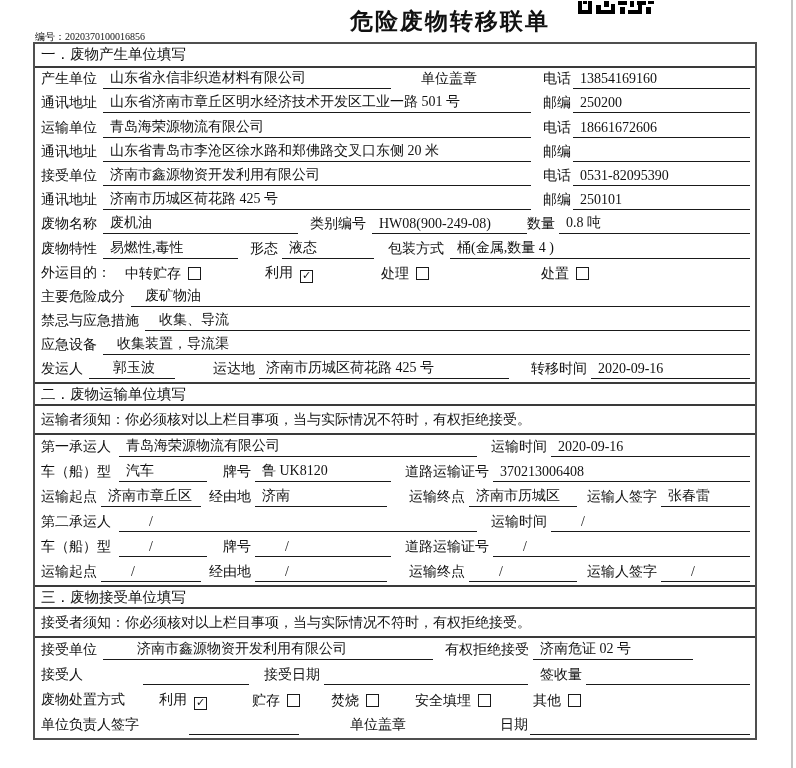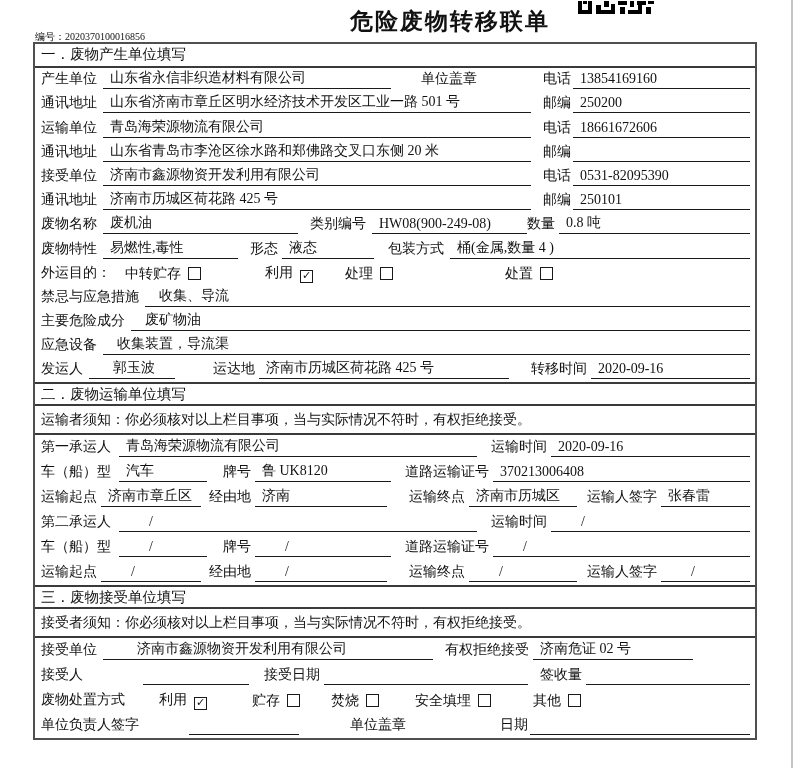--- a/index.html
+++ b/index.html
@@ -153,32 +153,32 @@
     <span class="lbl" style="margin-left:12px;width:32px">形态</span>
     <span class="fill" style="width:92px">液态</span>
     <span class="lbl" style="margin-left:14px;width:62px">包装方式</span>
     <span class="fill grow">桶(金属,数量 4 )</span>
   </div>
 
   <div class="row r1">
     <span class="lbl">外运目的：</span>
     <span class="opt" style="margin-left:14px"><span>中转贮存</span><span class="cb"></span></span>
     <span class="opt" style="margin-left:64px"><span>利用</span><span class="cb">✓</span></span>
-    <span class="opt" style="margin-left:32px"><span>处理</span><span class="cb"></span></span>
+    <span class="opt" style="margin-left:68px"><span>处理</span><span class="cb"></span></span>
     <span class="opt" style="margin-left:112px"><span>处置</span><span class="cb"></span></span>
+  </div>
+
+  <div class="row r1">
+    <span class="lbl" style="width:90px">主要危险成分</span>
+    <span class="fill grow" style="padding-left:14px">废矿物油</span>
   </div>
 
   <div class="row r1">
     <span class="lbl" style="width:104px">禁忌与应急措施</span>
     <span class="fill grow" style="padding-left:14px">收集、导流</span>
-  </div>
-
-  <div class="row r1">
-    <span class="lbl" style="width:90px">主要危险成分</span>
-    <span class="fill grow" style="padding-left:14px">废矿物油</span>
   </div>
 
   <div class="row r1">
     <span class="lbl" style="width:62px">应急设备</span>
     <span class="fill grow" style="padding-left:14px">收集装置，导流渠</span>
   </div>
 
   <div class="row r1">
     <span class="lbl" style="width:48px">发运人</span>
     <span class="fill" style="width:86px;text-align:center">郭玉波</span>

